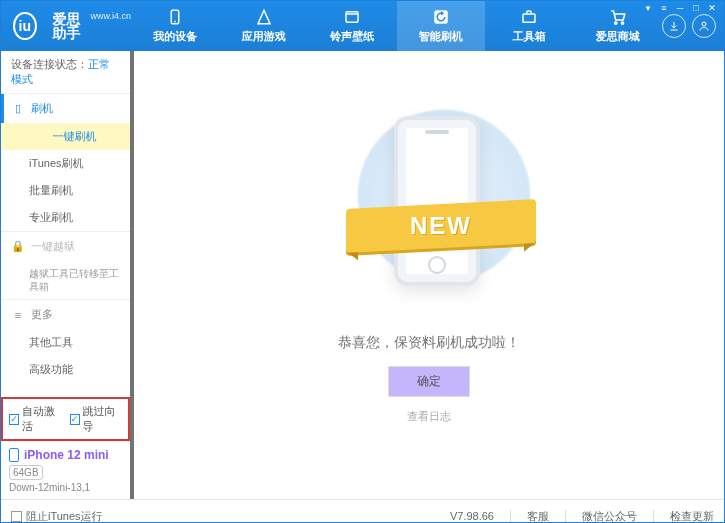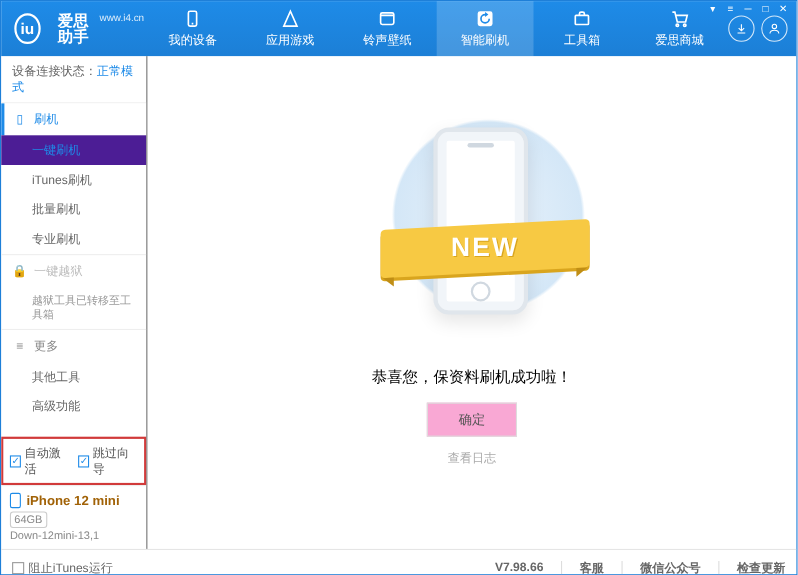--- a/index.html
+++ b/index.html
@@ -3,66 +3,66 @@
 <meta charset="utf-8">
 <style>
 * { margin: 0; padding: 0; box-sizing: border-box; font-family: "Microsoft YaHei", Arial, sans-serif; }
 body { width: 725px; height: 523px; overflow: hidden; border: 1px solid #1e7fd8; }
 .titlebar { height: 50px; background: linear-gradient(#1e8be8, #1c7fd6); display: flex; align-items: center; color: #fff; }
 .logo-wrap { display: flex; align-items: center; padding-left: 12px; width: 130px; }
 .logo-circle { width: 28px; height: 28px; border: 2px solid #fff; border-radius: 50%; display: flex; align-items: center; justify-content: center; font-weight: bold; font-size: 14px; margin-right: 16px; }
 .logo-text { display: flex; flex-direction: row; line-height: 1; }
 .app-name { font-size: 14px; font-weight: bold; }
 .app-url { font-size: 9px; opacity: 0.85; }
-.nav { display: flex; flex: 1; height: 100%; }
+.nav { display: flex; flex: 1; height: 100%; font-weight: bold; }
 .nav-item { flex: 1; display: flex; flex-direction: column; align-items: center; justify-content: center; font-size: 11px; cursor: pointer; height: 100%; }
 .nav-item.active { background: rgba(255,255,255,0.18); }
 .nav-icon { width: 18px; height: 18px; margin-bottom: 3px; }
 .titlebar-right { display: flex; align-items: center; padding-right: 8px; gap: 6px; }
 .circle-btn { width: 24px; height: 24px; border: 1.5px solid rgba(255,255,255,0.8); border-radius: 50%; display: flex; align-items: center; justify-content: center; cursor: pointer; }
 .win-controls { position: absolute; top: 2px; right: 6px; display: flex; gap: 2px; font-size: 9px; color: #fff; }
 .win-btn { width: 14px; height: 12px; display: flex; align-items: center; justify-content: center; cursor: pointer; }
 .content { display: flex; height: 448px; }
-.sidebar { width: 133px; border-right: 1px solid #737373; display: flex; flex-direction: column; font-size: 11px; color: #555; overflow: hidden; }
+.sidebar { width: 133px; border-right: 4px solid #737373; display: flex; flex-direction: column; font-size: 11px; color: #555; overflow: hidden; }
 .status-row { padding: 6px 10px; font-size: 11px; color: #666; }
 .status-val { color: #1e8be8; }
 .side-section { border-top: 1px solid #eee; }
 .side-header { display: flex; align-items: center; padding: 7px 10px; color: #888; cursor: pointer; }
 .side-header.accent { border-left: 3px solid #1e8be8; color: #1e8be8; background: #fff; padding-left: 7px; }
 .side-header .hicon { width: 14px; display: inline-flex; justify-content: center; margin-right: 6px; }
 .side-sub { padding: 6px 10px 6px 28px; cursor: pointer; color: #666; }
-.side-sub.active { background: #4c1d95; color: #1e8be8; }
+.side-sub.active { background: #fef9c3; color: #1e8be8; text-align: center; }
 .side-note { padding: 6px 10px 6px 28px; color: #999; font-size: 10px; line-height: 1.3; }
 .sidebar-bottom { margin-top: auto; }
 .checks { border: 2px solid #d13a3a; padding: 5px 6px; display: flex; gap: 8px; font-size: 11px; color: #555; }
 .chk { display: flex; align-items: center; gap: 3px; cursor: pointer; }
 .chk-box { width: 11px; height: 11px; border: 1px solid #1e8be8; display: inline-flex; align-items: center; justify-content: center; color: #1e8be8; font-size: 9px; }
 .device-block { padding: 6px 8px; border-top: 1px solid #eee; }
-.device-row { display: flex; align-items: center; gap: 5px; color: #a16207; font-weight: bold; font-size: 12px; }
+.device-row { display: flex; align-items: center; gap: 5px; color: #8b5cf6; font-weight: bold; font-size: 12px; }
 .device-phone-icon { width: 10px; height: 14px; border: 1.5px solid #1e8be8; border-radius: 2px; }
 .storage-badge { display: inline-block; border: 1px solid #ccc; border-radius: 3px; padding: 1px 3px; font-size: 10px; color: #888; margin-top: 3px; }
 .device-detail { font-size: 10px; color: #888; margin-top: 2px; }
 .main { flex: 1; position: relative; display: flex; flex-direction: column; align-items: center; justify-content: center; }
 .phone-illus { width: 130px; height: 200px; position: relative; margin-top: -20px; }
 .phone-body { position: absolute; left: 30px; top: 10px; width: 86px; height: 170px; background: #fff; border: 4px solid #e0e6ec; border-radius: 14px; box-shadow: 0 6px 16px rgba(0,0,0,0.1), inset 0 0 0 8px #f1f5f9; }
 .phone-body::before { content:""; position:absolute; top:10px; left:50%; transform:translateX(-50%); width:24px; height:4px; background:#d0d8e0; border-radius:3px; }
 .phone-body::after { content:""; position:absolute; bottom:8px; left:50%; transform:translateX(-50%); width:14px; height:14px; border:2px solid #d0d8e0; border-radius:50%; }
 .ring-bg { position:absolute; left: -20px; top: -10px; width: 200px; height: 200px; border-radius:50%; background: radial-gradient(circle,#e8f2fb 0%, #d4e7f7 60%, transparent 62%); z-index:-1; }
 .banner { position: absolute; top: 98px; left: -18px; width: 190px; height: 44px; background: #f7c943; transform: skewY(-3deg); border-radius: 4px; box-shadow: 0 3px 0 #d9a51e; display:flex; align-items:center; justify-content:center; }
 .banner span { font-size: 24px; font-weight: 900; color: #fff; letter-spacing: 2px; transform: skewY(3deg); text-shadow: 1px 1px 0 #d9a51e; }
 .banner::before, .banner::after { content:""; position:absolute; width:0; height:0; bottom:-8px; border-top:8px solid #c08e15; }
 .banner::before { left:2px; border-left:10px solid transparent; }
 .banner::after { right:2px; border-right:10px solid transparent; }
-.success-text { margin-top: 28px; font-size: 14px; color: #000000; }
-.ok-btn { margin-top: 14px; padding: 6px 28px; border: 1px solid #ddd; background: #f9a8d4; font-size: 12px; color: #555; cursor: pointer; }
+.success-text { margin-top: 28px; font-size: 14px; color: #737373; }
+.ok-btn { margin-top: 14px; padding: 6px 28px; border: 1px solid #ddd; background: #c4b5fd; font-size: 12px; color: #555; cursor: pointer; }
 .log-link { margin-top: 12px; font-size: 11px; color: #aaa; cursor: pointer; }
 .statusbar { height: 24px; border-top: 1px solid #e5e5e5; display: flex; align-items: center; font-size: 11px; color: #666; padding: 16px 10px; }
 .sb-chk { display: flex; align-items: center; gap: 4px; cursor: pointer; }
 .sb-box { width: 11px; height: 11px; border: 1px solid #999; }
-.sb-right { margin-left: auto; display: flex; align-items: center; gap: 16px; font-weight: bold; }
+.sb-right { margin-left: auto; display: flex; align-items: center; gap: 16px; }
 .sb-divider { width: 1px; height: 12px; background: #ddd; }
 .sb-link { cursor: pointer; }
 svg { display: block; }
 </style>
 </head>
 <body>
 
 <div class="win-controls">
   <div class="win-btn">▾</div>
   <div class="win-btn">≡</div>

